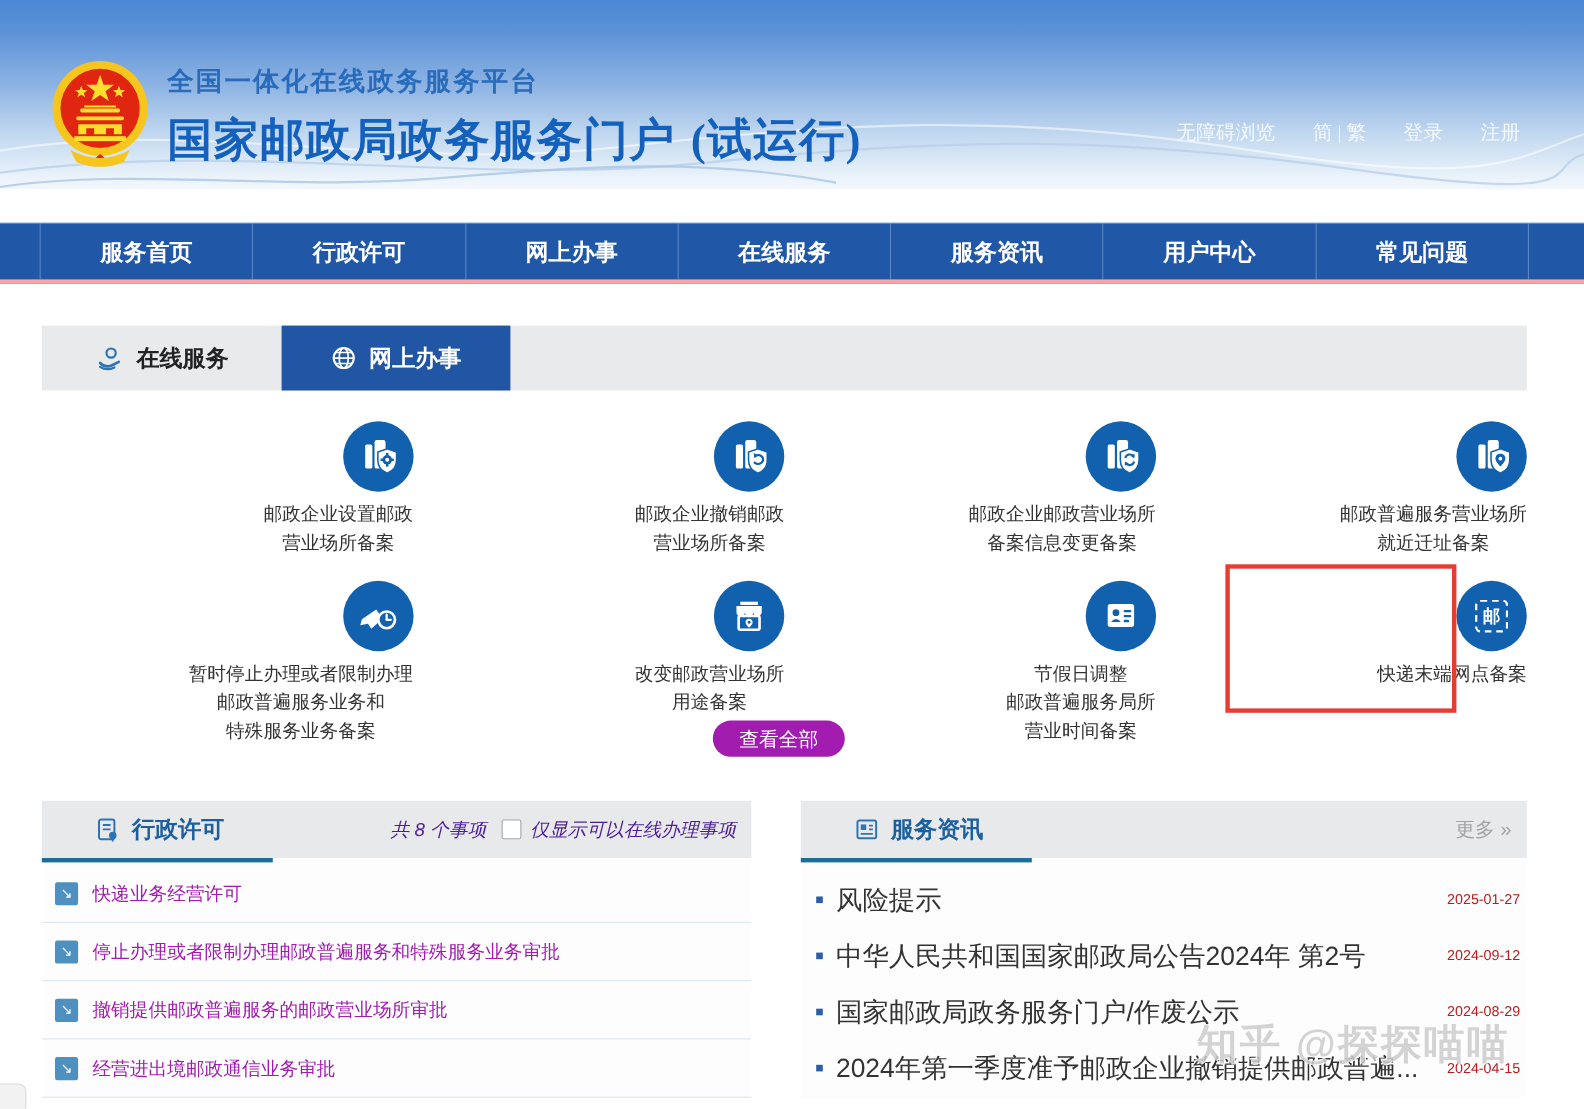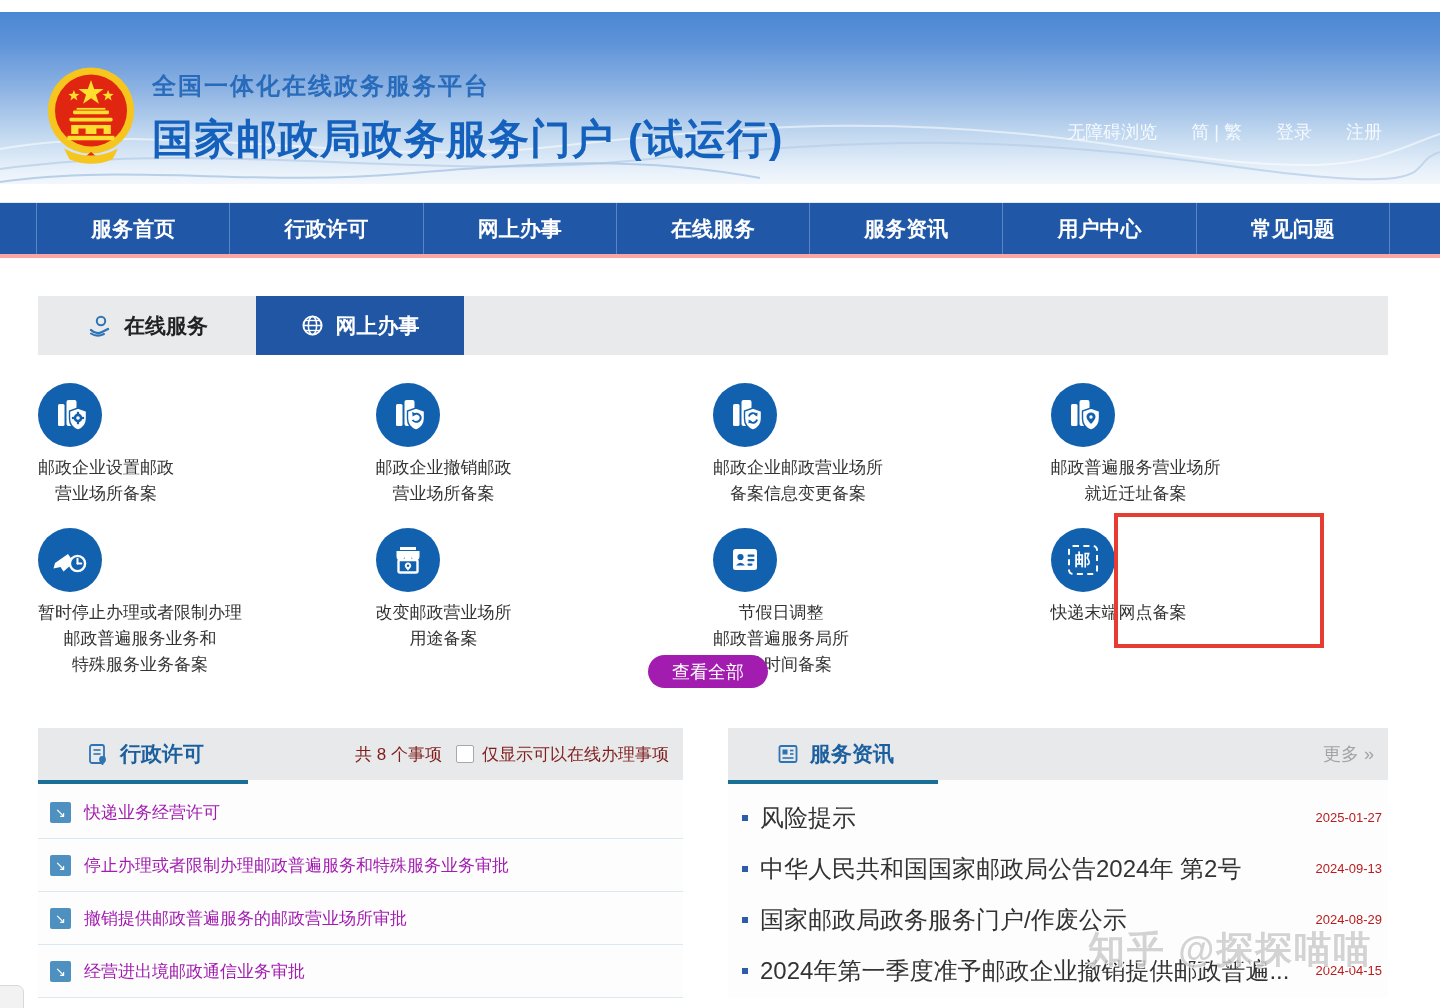--- a/index.html
+++ b/index.html
@@ -1,21 +1,21 @@
 <!DOCTYPE html>
 <html><head>
 <meta charset="utf-8">
 <style>
   * { margin:0; padding:0; box-sizing:border-box; }
   html,body { width:1440px; height:1008px; overflow:hidden; }
   body { font-family:"Liberation Sans","DejaVu Sans",sans-serif; background:#fff; position:relative; }
 
   
-  .header { position:absolute; top:12px; left:0; width:1440px; height:172px;
-    background:linear-gradient(180deg,#4a87d3 0%,#5e93d8 18%,#8db3e3 45%,#c3d9f0 72%,#e8f1fa 92%,#f2f7fc 100%); }
+  .header { position:absolute; top:0; left:0; width:1440px; height:172px;
+    background:linear-gradient(180deg,#4a87d3 0%,#5e93d8 18%,#8db3e3 45%,#c3d9f0 72%,#e8f1fa 92%,#f2f7fc 100%);font-family:Liberation Serif, serif; }
   .header-waves { position:absolute; bottom:0; left:0; width:1440px; height:90px; pointer-events:none; }
   .emblem { position:absolute; left:46px; top:53px; width:90px; height:102px; }
   .header-titles { position:absolute; left:152px; top:58px; }
   .platform-subtitle { font-size:24px; color:#2166b8; letter-spacing:2px; font-weight:bold; opacity:.92; }
   .portal-title { margin-top:10px; font-size:41px; font-weight:bold; color:#1460bd; letter-spacing:1px; }
   .portal-title .trial { margin-left:14px; }
   .header-links { position:absolute; top:76px; right:58px; display:flex; gap:34px;margin-top:32px; }
   .header-links a { color:#f5f9fe; font-size:18px; text-decoration:none; cursor:pointer; }
 
   
@@ -29,40 +29,40 @@
   .tabstrip { position:absolute; top:296px; left:38px; width:1350px; height:59px; background:#e9eaec; display:flex; }
   .tab { display:flex; align-items:center; gap:12px; cursor:pointer; }
   .tab-online { padding:0 48px 0 50px; font-size:21px; color:#222; font-weight:bold; }
   .tab-active { width:208px; justify-content:center; background:#2156a5; color:#fff; font-size:21px; font-weight:bold; }
 
   
   .services { position:absolute; top:355px; left:38px; width:1350px; }
   .svc-row { display:flex; }
   .svc-row1 { padding-top:28px; }
   .svc-row2 { margin-top:21px; }
-  .svc-cell { flex:1; display:flex; flex-direction:column; align-items:flex-start; cursor:pointer; position:relative; }
+  .svc-cell { flex:1; display:flex; flex-direction:column; align-items:flex-end; cursor:pointer; position:relative; }
   .svc-icon { width:64px; height:64px; border-radius:50%; background:#1261ae; display:flex; align-items:center;
     justify-content:center; margin-bottom:8px; }
   .svc-label { text-align:center; font-size:17px; color:#333; line-height:26px; }
   .red-box { position:absolute; top:-15px; left:50%; margin-left:-105px; width:210px; height:135px;
     border:4px solid #e63c32; pointer-events:none; }
   .stamp { width:30px; height:30px; border:2px dashed #fff; border-radius:5px; display:flex; align-items:center;
     justify-content:center; color:#fff; font-size:16px; font-weight:bold; }
   .view-all { position:absolute; top:655px; left:648px; width:120px; height:33px; background:#a21caf; color:#fff;
     font-size:18px; border:none; border-radius:17px; cursor:pointer; display:flex; align-items:center; justify-content:center; }
 
   
   .panels { position:absolute; top:728px; left:38px; width:1350px; display:flex; gap:45px; }
   .panel { background:#fdfdfe; }
   .panel-left { width:645px; }
   .panel-right { width:660px; }
   .panel-header { height:52px; background:#e8e9ea; display:flex; align-items:center; position:relative; padding:0 14px 0 0; }
   .panel-underline { position:absolute; bottom:-4px; left:0; width:210px; height:4px; background:#1a6f96; }
   .panel-title { display:flex; align-items:center; gap:10px; margin-left:48px; font-size:21px; font-weight:bold; color:#1c5f9f; }
-  .panel-header-right { margin-left:auto; display:flex; align-items:center; gap:8px; font-size:17px; color:#7f1d1d; }
+  .panel-header-right { margin-left:auto; display:flex; align-items:center; gap:8px; font-size:17px; color:#4c1d95;font-style:italic; }
   .checkbox { width:18px; height:18px; background:#fff; border:1px solid #a8a8a8; border-radius:2px; cursor:pointer; margin-left:6px; }
   .more-link { margin-left:auto; color:#a3a3a3; font-size:18px; cursor:pointer; text-decoration:none; }
 
   .permit-list { padding-top:6px; }
   .permit-row { height:53px; display:flex; align-items:center; gap:13px; padding-left:12px;
     border-bottom:1px solid #dbe7f1; cursor:pointer; }
   .arrow-sq { width:21px; height:21px; background:#4e91c0; border-radius:2px; color:#fff; font-size:13px;
     display:flex; align-items:center; justify-content:center; flex:none; }
   .permit-text { font-size:17px; color:#a21caf; }
 
@@ -351,21 +351,21 @@
 
     <div class="news-list">
       <div class="news-row">
         <span class="news-bullet"></span>
         <span class="news-title">风险提示</span>
         <span class="news-date">2025-01-27</span>
       </div>
       <div class="news-row">
         <span class="news-bullet"></span>
         <span class="news-title">中华人民共和国国家邮政局公告2024年 第2号</span>
-        <span class="news-date">2024-09-13</span>
+        <span class="news-date">2024-09-12</span>
       </div>
       <div class="news-row">
         <span class="news-bullet"></span>
         <span class="news-title">国家邮政局政务服务门户/作废公示</span>
         <span class="news-date">2024-08-29</span>
       </div>
       <div class="news-row">
         <span class="news-bullet"></span>
         <span class="news-title">2024年第一季度准予邮政企业撤销提供邮政普遍...</span>
         <span class="news-date">2024-04-15</span>

